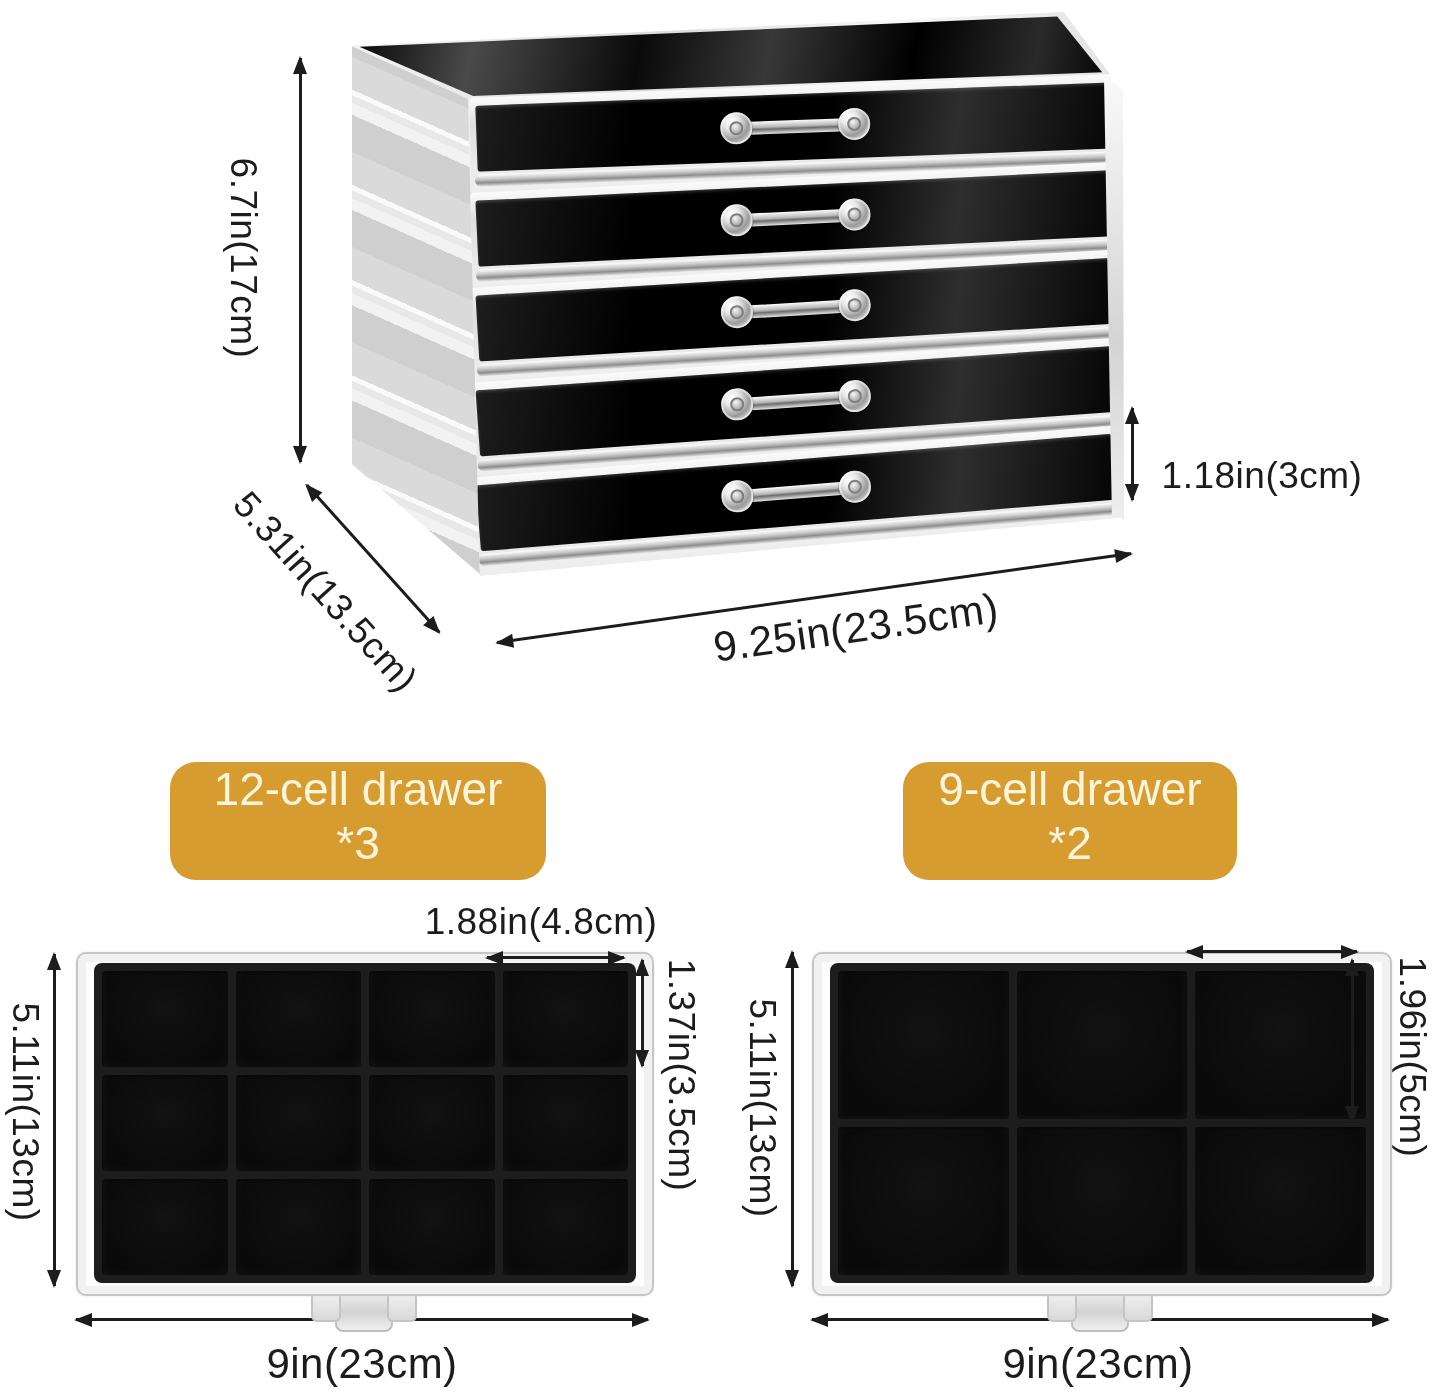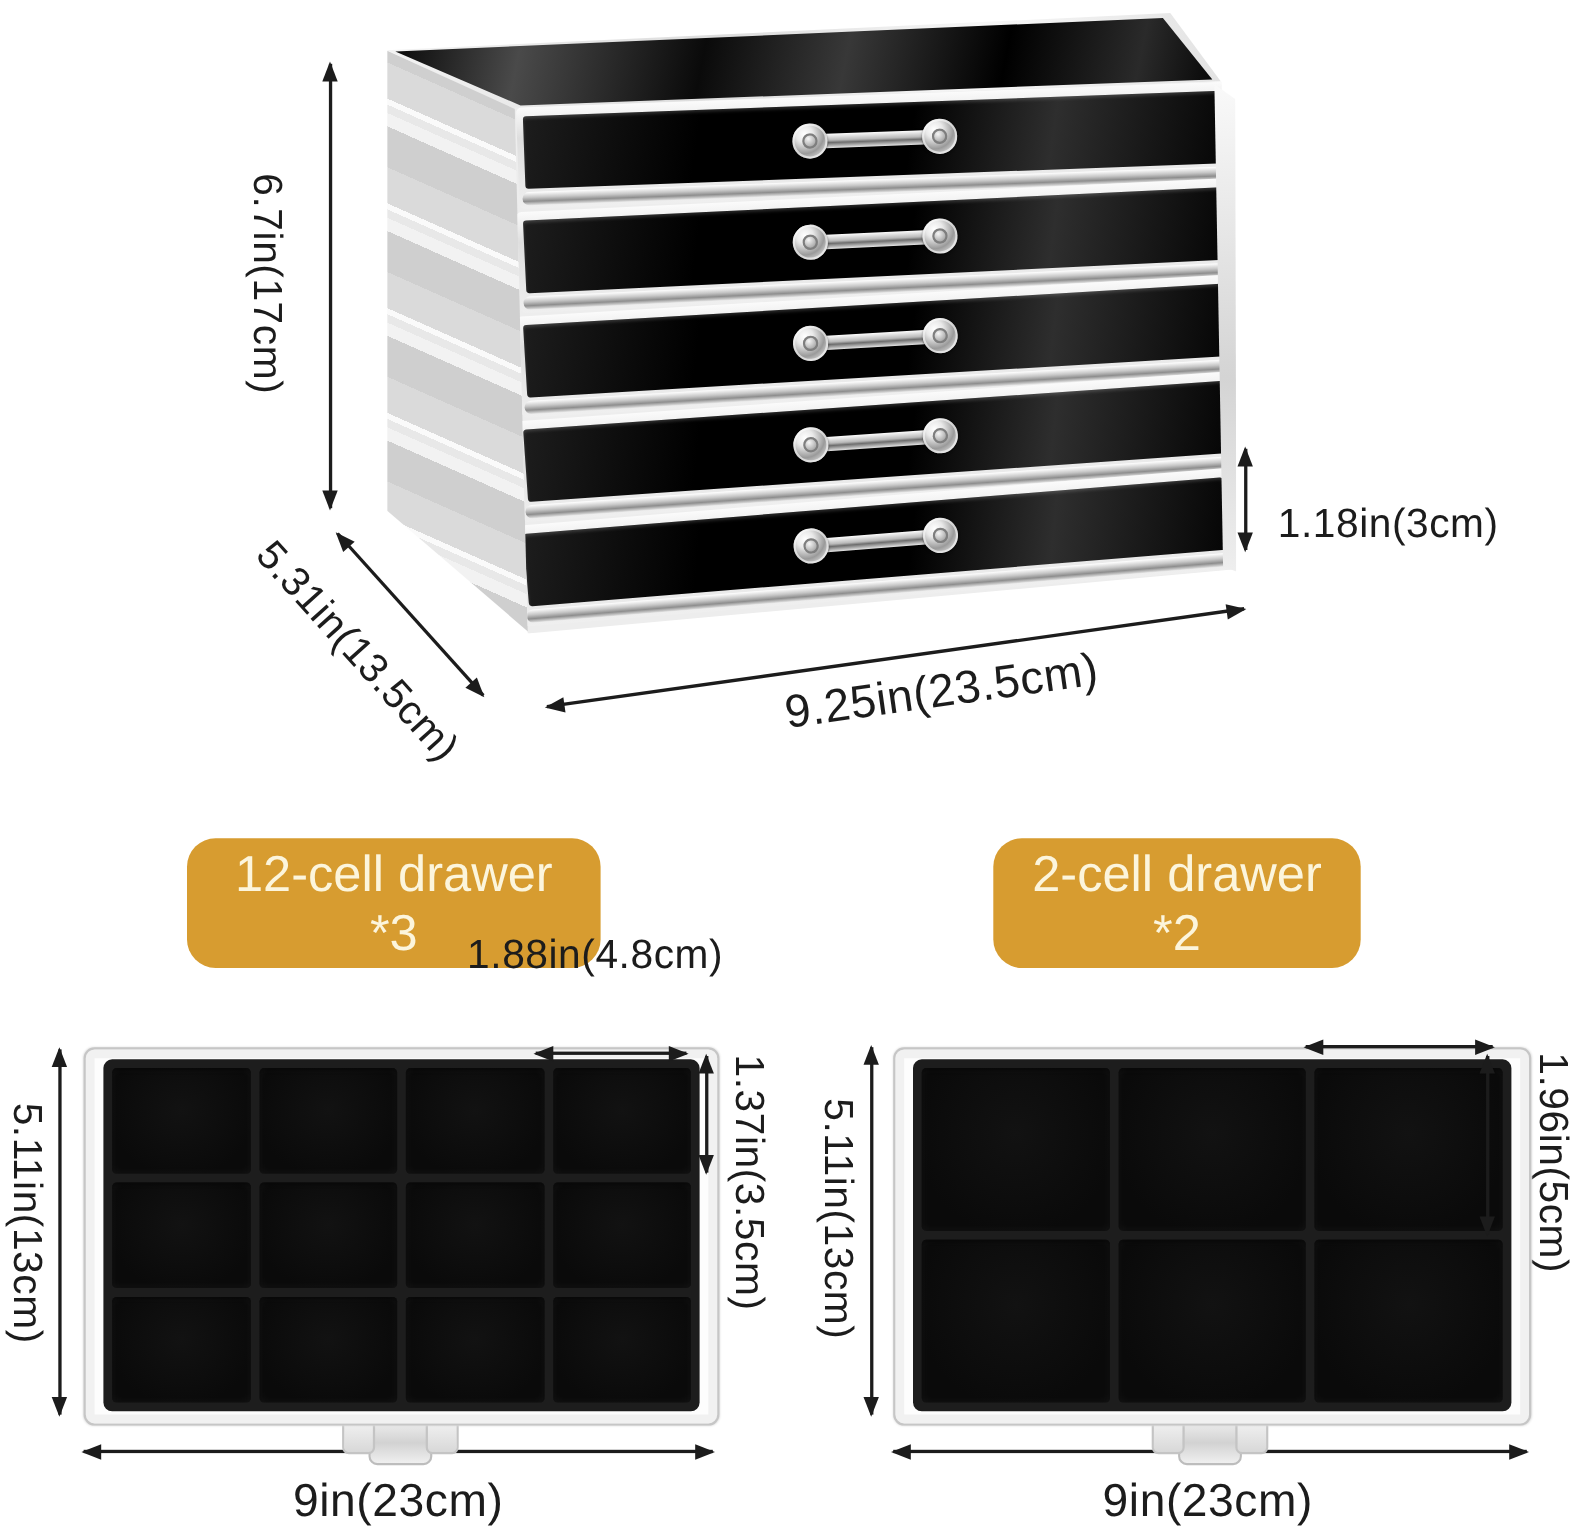--- a/index.html
+++ b/index.html
@@ -47,21 +47,21 @@
   .dim::before{content:'';position:absolute;left:-2px;top:-8.5px;border:7px solid transparent;
     border-right:18px solid var(--dim-text,#1c1c1c);border-left:none;}
   .dim::after{content:'';position:absolute;right:-2px;top:-8.5px;border:7px solid transparent;
     border-left:18px solid var(--dim-text,#1c1c1c);border-right:none;}
   .dimlabel{position:absolute;font-size:37px;letter-spacing:.5px;white-space:nowrap;color:var(--dim-text,#1c1c1c);
     transform:translate(-50%,-50%) rotate(var(--r,0deg));}
   .big{font-size:42px;}
 
   
   .badge{position:absolute;height:118px;border-radius:26px;background:var(--badge-bg,#d79c30);
-    color:var(--badge-text,#fcf5dc);display:flex;flex-direction:column;justify-content:center;align-items:center;
+    color:var(--badge-text,#fcf5dc);display:flex;flex-direction:column;justify-content:flex-start;align-items:center;
     font-size:46px;line-height:1.18;text-align:center;}
 
   
   .tray{position:absolute;width:574px;height:340px;background:#fdfdfd;border:2px solid #c6c6c6;border-radius:10px;
     box-shadow:inset 0 0 0 8px #f1f1f1,0 0 2px #ddd;z-index:2;}
   .velvet{position:absolute;left:16px;right:16px;top:9px;bottom:11px;background:#1d1d1d;border-radius:8px;
     padding:8px;box-sizing:border-box;}
   .cells{display:grid;width:100%;height:100%;gap:8px;}
   .cell{background:radial-gradient(ellipse at 50% 40%,#121212,#0a0a0a 75%);border-radius:4px;
     box-shadow:inset 0 0 8px rgba(255,255,255,.06),inset 0 2px 3px rgba(0,0,0,.8);}
@@ -138,21 +138,21 @@
   <div class="dimlabel" style="left:243px;top:258px;--r:90deg;">6.7in(17cm)</div>
   <div class="dimlabel" style="left:325px;top:592px;--r:48deg;">5.31in(13.5cm)</div>
   <div class="dimlabel big" style="left:856px;top:628px;--r:-8deg;">9.25in(23.5cm)</div>
   <div class="dimlabel" style="left:1262px;top:476px;">1.18in(3cm)</div>
 
   <div class="badge" style="left:170px;top:762px;width:376px;">
     <div>12-cell drawer</div>
     <div>*3</div>
   </div>
   <div class="badge" style="left:903px;top:762px;width:334px;">
-    <div>2-cell drawer</div>
+    <div>9-cell drawer</div>
     <div>*2</div>
   </div>
 
   <div class="tknob" style="left:335px;top:1282px;"></div>
   <div class="tray" style="left:76px;top:952px;">
     <div class="velvet">
       <div class="cells" style="grid-template-columns:repeat(4,1fr);grid-template-rows:repeat(3,1fr);">
         <div class="cell"></div>
           <div class="cell"></div>
           <div class="cell"></div>
@@ -166,21 +166,21 @@
           <div class="cell"></div>
           <div class="cell"></div>
       </div>
     </div>
   </div>
 
   <div class="dim" style="left:487px;top:956px;width:137px;z-index:3;"></div>
   <div class="dim" style="left:644px;top:960px;width:106px;transform:rotate(90deg);z-index:3;"></div>
   <div class="dim" style="left:56px;top:954px;width:332px;transform:rotate(90deg);"></div>
   <div class="dim" style="left:76px;top:1318px;width:572px;"></div>
-  <div class="dimlabel" style="left:541px;top:868px;">1.88in(4.8cm)</div>
+  <div class="dimlabel" style="left:541px;top:922px;">1.88in(4.8cm)</div>
   <div class="dimlabel" style="left:681px;top:1075px;--r:90deg;">1.37in(3.5cm)</div>
   <div class="dimlabel" style="left:25px;top:1112px;--r:90deg;">5.11in(13cm)</div>
   <div class="dimlabel big" style="left:362px;top:1364px;">9in(23cm)</div>
 
   <div class="tknob" style="left:1071px;top:1282px;"></div>
   <div class="tray" style="left:812px;top:952px;width:576px;">
     <div class="velvet">
       <div class="cells" style="grid-template-columns:repeat(3,1fr);grid-template-rows:repeat(2,1fr);">
         <div class="cell"></div>
           <div class="cell"></div>

